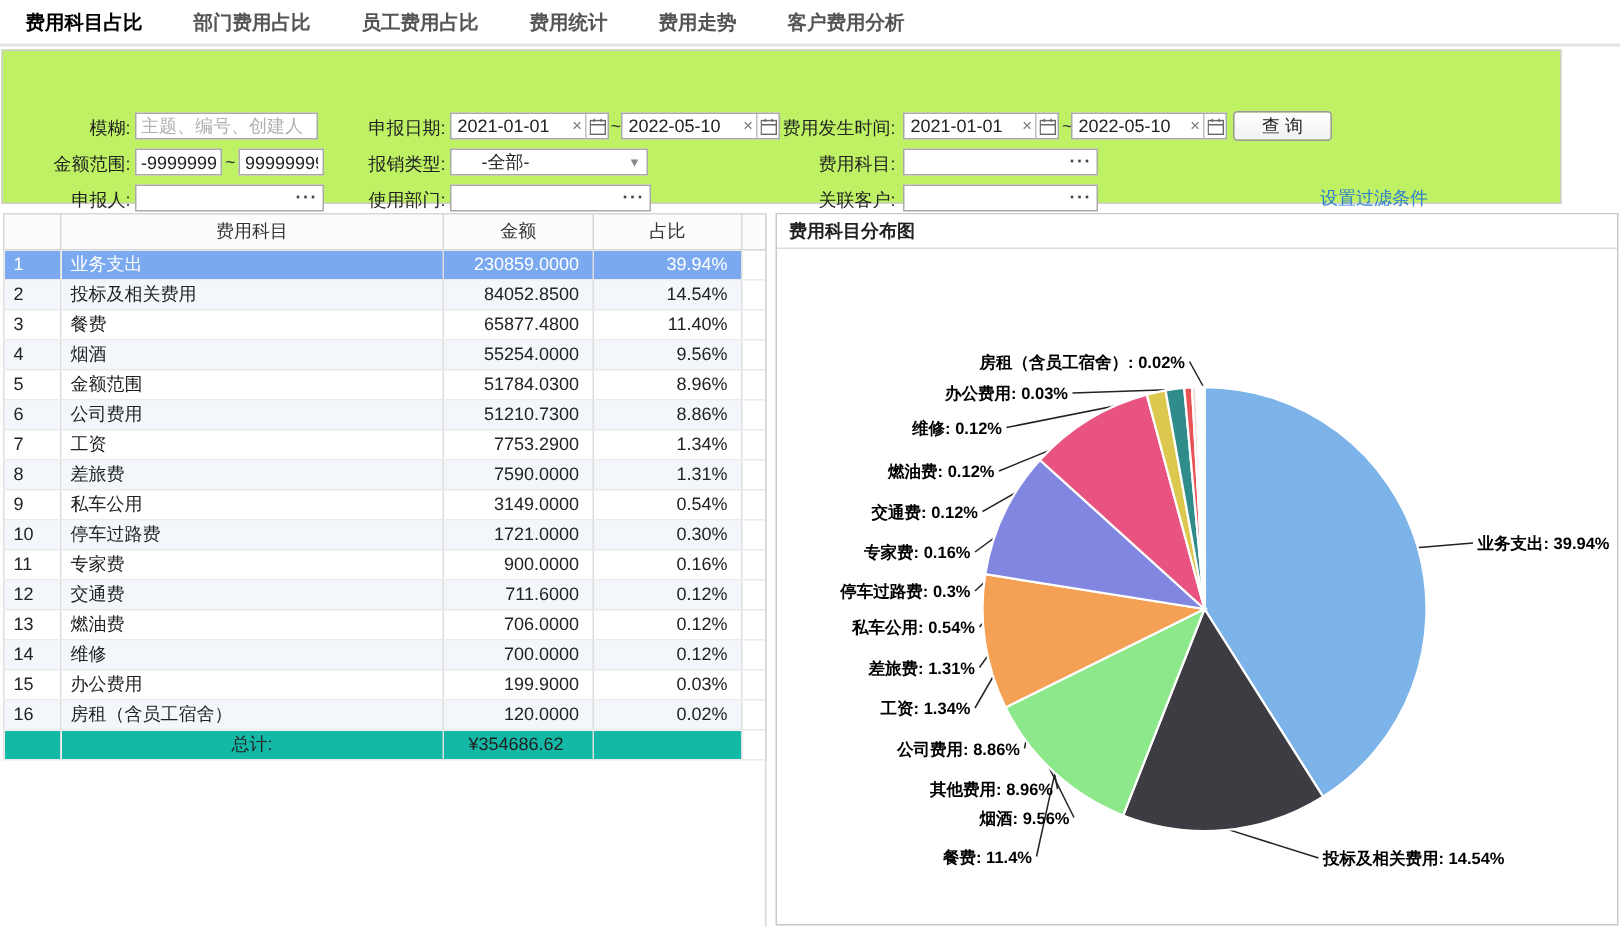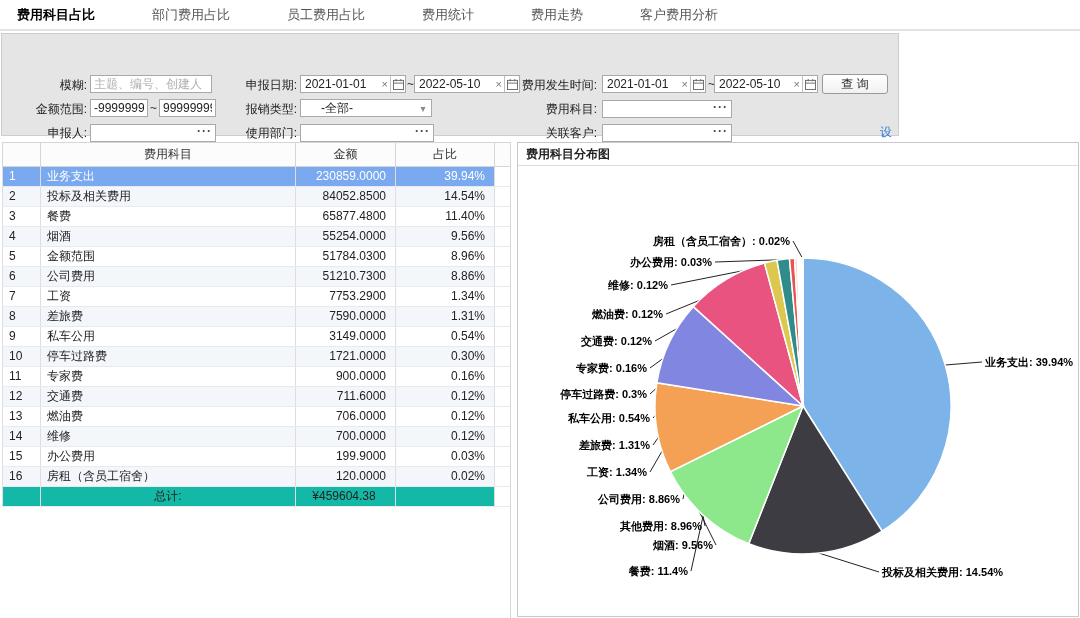--- a/index.html
+++ b/index.html
@@ -2,27 +2,27 @@
 <html><head>
 <meta charset="utf-8">
 <style>
   * { margin:0; padding:0; box-sizing:border-box; }
   html,body { width:1080px; height:618px; overflow:hidden; background:#fff;
     font-family:"Liberation Sans","DejaVu Sans",sans-serif; }
   .page { position:relative; width:1080px; height:618px; background:#fff; }
 
   
   .tabbar { position:absolute; left:0; top:0; width:1080px; height:31px;
-    background:#fff; border-bottom:2px solid #e2e2e2; display:flex; align-items:stretch;gap:23px; }
-  .tab { padding:0 17px; line-height:29px; font-size:13px; color:#555; cursor:pointer; white-space:nowrap; }
+    background:#fff; border-bottom:2px solid #e2e2e2; display:flex; align-items:stretch; }
+  .tab { padding:0 17px; line-height:29px; font-size:13px; color:#555; cursor:pointer; white-space:nowrap;font-weight:bold; }
   .tab.active { color:#000; font-weight:bold; }
 
   
-  .filter-panel { position:absolute; left:1px; top:33px; width:898px; height:103px;
-    background:#e5e5e5; border:1px solid #cdcdcd; }
+  .filter-panel { position:absolute; left:1px; top:33px; width:1040px; height:103px;
+    background:#bef264; border:1px solid #cdcdcd; }
   .flabel { position:absolute; height:18px; line-height:18px; font-size:12px; color:#222; text-align:right; }
   .finput { position:absolute; height:18px; font-size:12px; color:#222; border:1px solid #a9a9a9;
     padding:0 3px; background:#fff; }
   .finput::placeholder { color:#b0b0b0; }
   .picker { position:absolute; height:18px; }
   .picker input { width:100%; height:18px; border:1px solid #a9a9a9; font-size:12px; padding:0 16px 0 3px; }
   .picker .dots { position:absolute; right:4px; top:0; line-height:16px; font-size:12px; color:#444;
     font-weight:bold; letter-spacing:1px; cursor:pointer; }
   .datebox { position:absolute; height:18px; border:1px solid #a9a9a9; background:#fff;
     display:flex; align-items:center; font-size:12px; color:#222; }
@@ -309,21 +309,21 @@
           <tr class="even">
             <td class="c-num">16</td>
             <td class="c-name">房租（含员工宿舍）</td>
             <td class="c-amount">120.0000</td>
             <td class="c-pct">0.02%</td>
             <td class="filler"></td>
           </tr>
           <tr class="total">
             <td class="c-num" style="text-align: center;"></td>
             <td class="c-name" style="text-align: center;">总计:</td>
-            <td class="c-amount" style="text-align: center;">¥459604.38</td>
+            <td class="c-amount" style="text-align: center;">¥354686.62</td>
             <td class="c-pct" style="text-align: center;"></td>
             <td class="filler"></td>
           </tr>
         </tbody>
     </table>
   </div>
   <div class="splitter"></div>
 
   <div class="chart-panel">
     <div class="chart-header">费用科目分布图</div>

